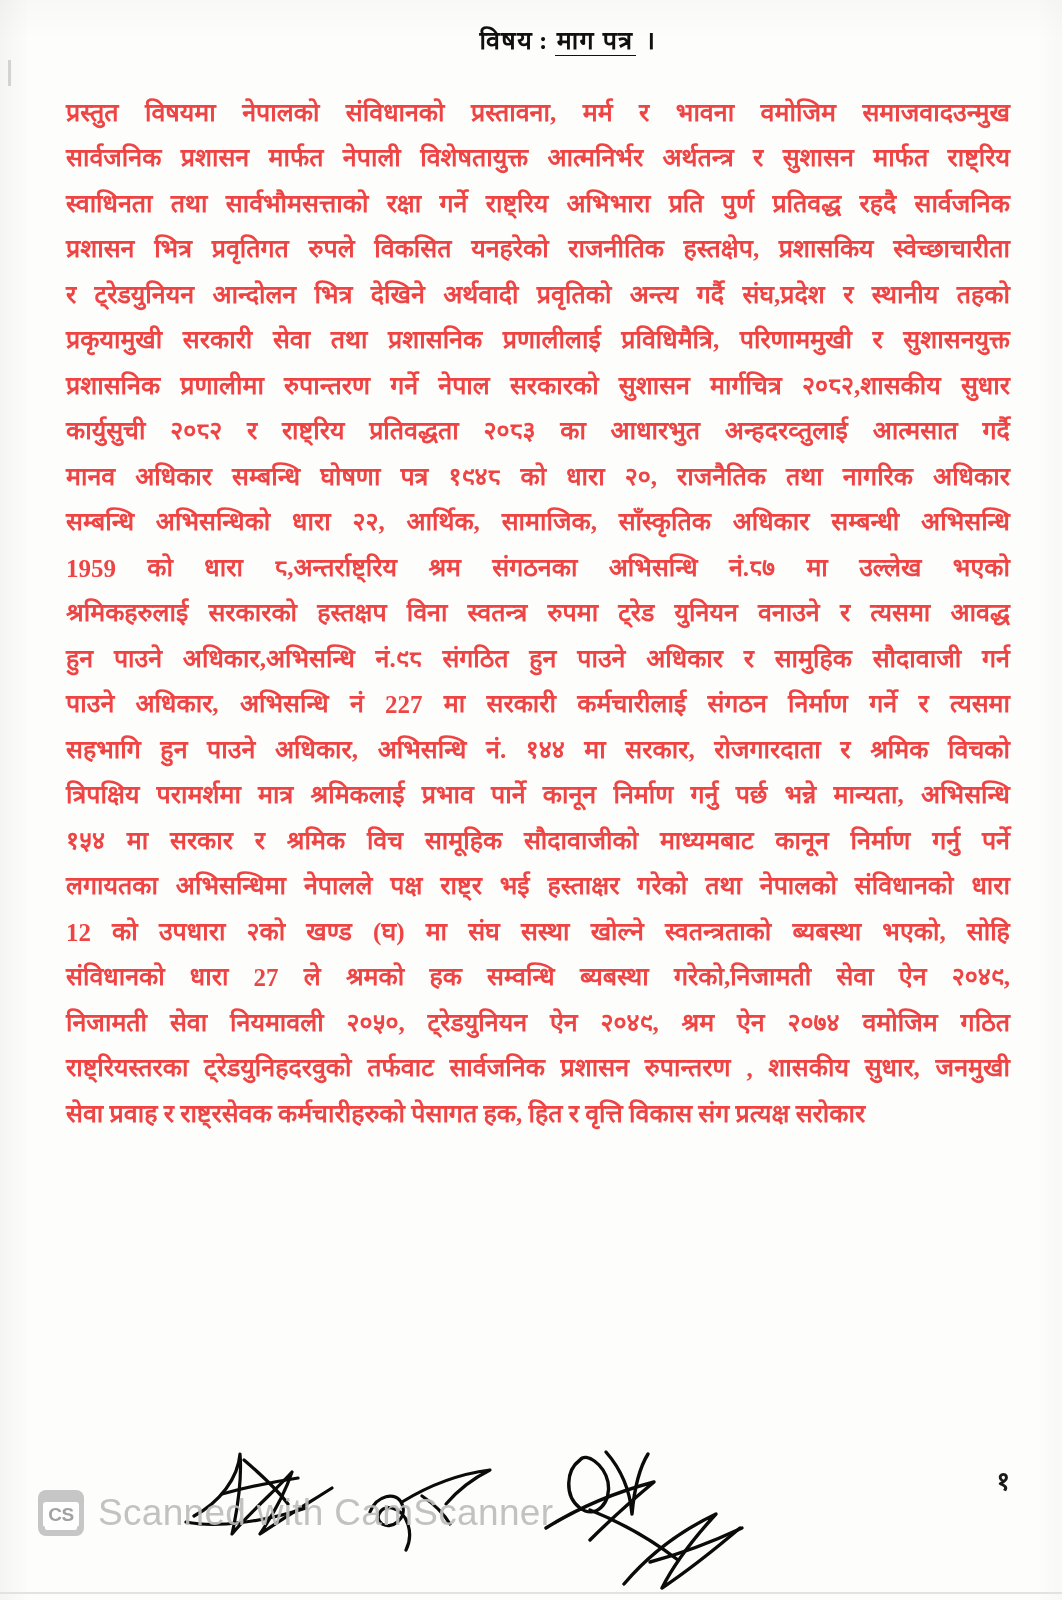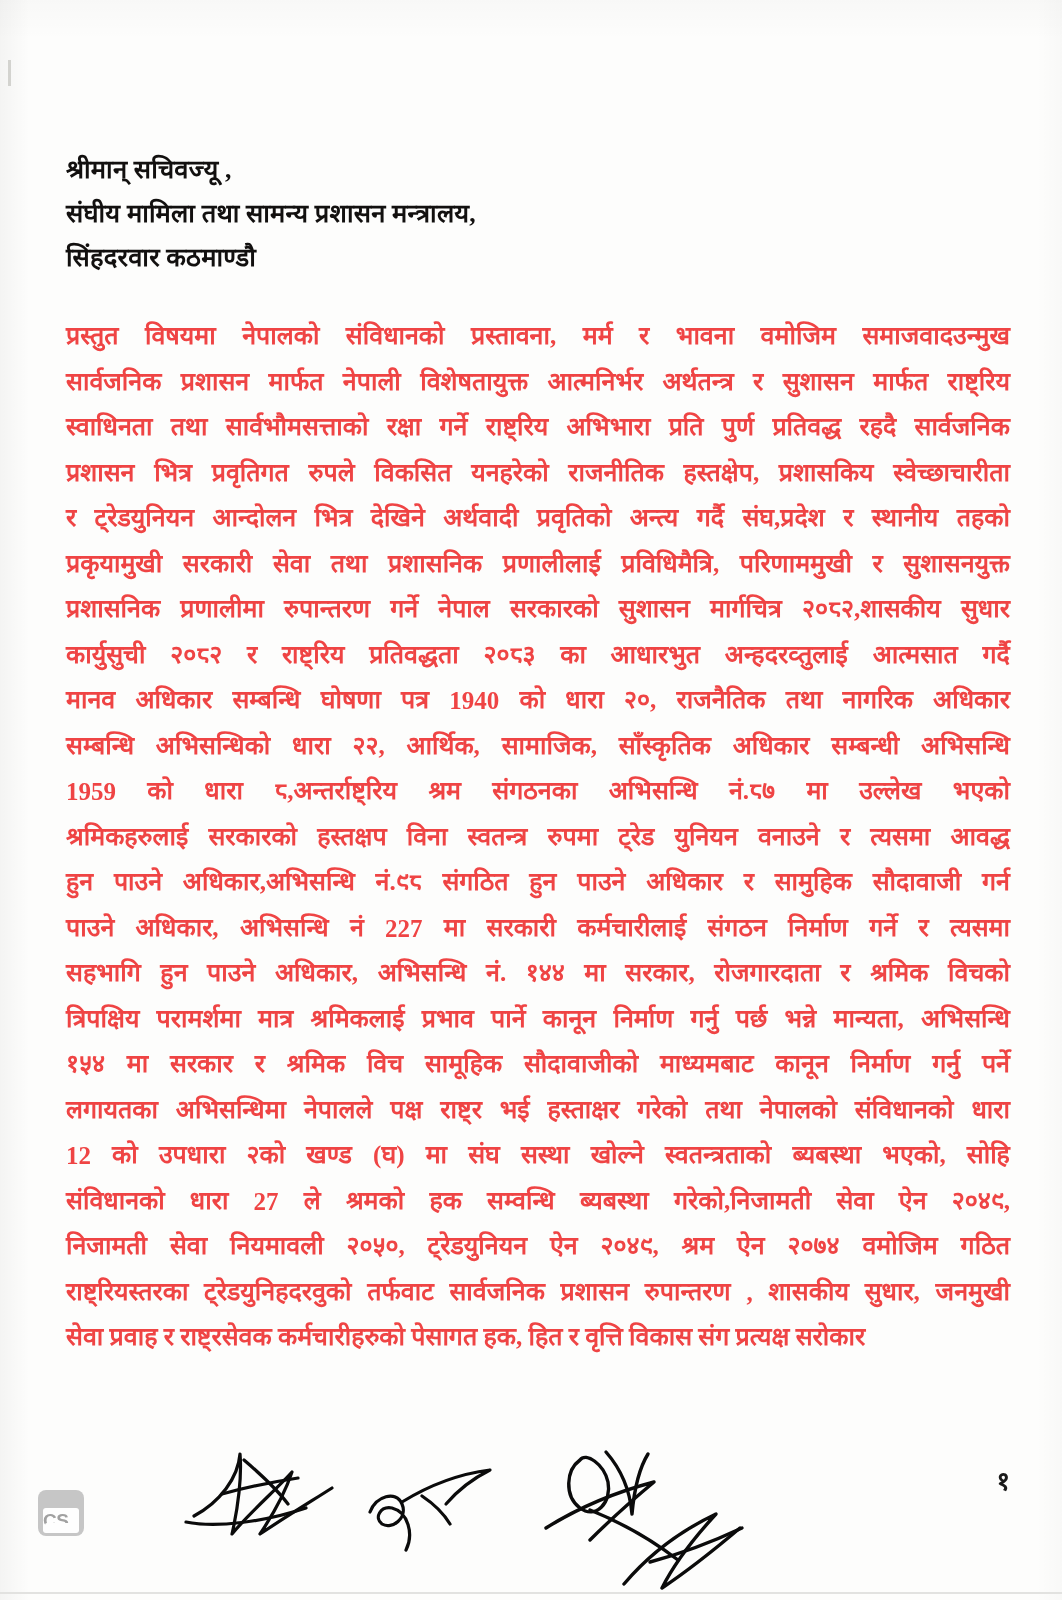--- a/index.html
+++ b/index.html
@@ -145,30 +145,31 @@
     width: 46px;
     height: 46px;
     border-radius: 8px;
     background: #c2c2c2;
     position: relative;
     display: flex;
     align-items: flex-start;
     justify-content: center;
   }
   .cs-logo .cs-inner {
-    margin-top: 18px;
+    margin-top: 12px;
     width: 36px;
     height: 25px;
     background: #ffffff;
     border-radius: 3px;
     color: #9a9a9a;
     font-family: "Liberation Sans", sans-serif;
     font-weight: 700;
     font-size: 19px;
     line-height: 25px;
+    text-align: center;
     letter-spacing: -0.5px;
   }
   .cs-logo .cs-bar {
     position: absolute;
     bottom: 6px;
     left: 7px;
     width: 32px;
     height: 7px;
     background: #ffffff;
     border-radius: 2px;
@@ -192,26 +193,26 @@
 </head>
 <body>
 
 <div class="page">
 
   <div class="scan-tint"></div>
   <div class="edge-mark"></div>
 
   <div class="doc-body">
 
-    <div class="address">
-      <div class="address-line">श्रीमान् सचिवज्यू ,</div>
-      <div class="address-line">संघीय मामिला तथा सामन्य प्रशासन मन्त्रालय,</div>
-      <div class="address-line">सिंहदरवार कठमाण्डौ</div>
+
+    <div class="subject-wrap">
+      <div class="subject">
+        <span class="subject-label">विषय</span><span class="subject-colon">:</span><span class="subject-value">माग पत्र</span><span class="subject-danda">।</span>
+      </div>
     </div>
-
 
     <div class="para" id="paragraph">
         <div class="para-line">
           <span>प्रस्तुत</span>
           <span>विषयमा</span>
           <span>नेपालको</span>
           <span>संविधानको</span>
           <span>प्रस्तावना,</span>
           <span>मर्म</span>
           <span>र</span>
@@ -309,21 +310,21 @@
           <span>अन्हदरव्तुलाई</span>
           <span>आत्मसात</span>
           <span>गर्दै</span>
         </div>
         <div class="para-line">
           <span>मानव</span>
           <span>अधिकार</span>
           <span>सम्बन्धि</span>
           <span>घोषणा</span>
           <span>पत्र</span>
-          <span>1940</span>
+          <span>१९४८</span>
           <span>को</span>
           <span>धारा</span>
           <span>२०,</span>
           <span>राजनैतिक</span>
           <span>तथा</span>
           <span>नागरिक</span>
           <span>अधिकार</span>
         </div>
         <div class="para-line">
           <span>सम्बन्धि</span>
@@ -541,17 +542,18 @@
     </div>
   </div>
 
   <div class="page-number">१</div>
 
   <div class="watermark">
     <div class="cs-logo">
       <div class="cs-inner">CS</div>
       <div class="cs-bar"></div>
     </div>
+    <div class="watermark-text">Scanned with CamScanner</div>
   </div>
 
   <div class="bottom-rule"></div>
 
 </div>
 
 </body></html>

